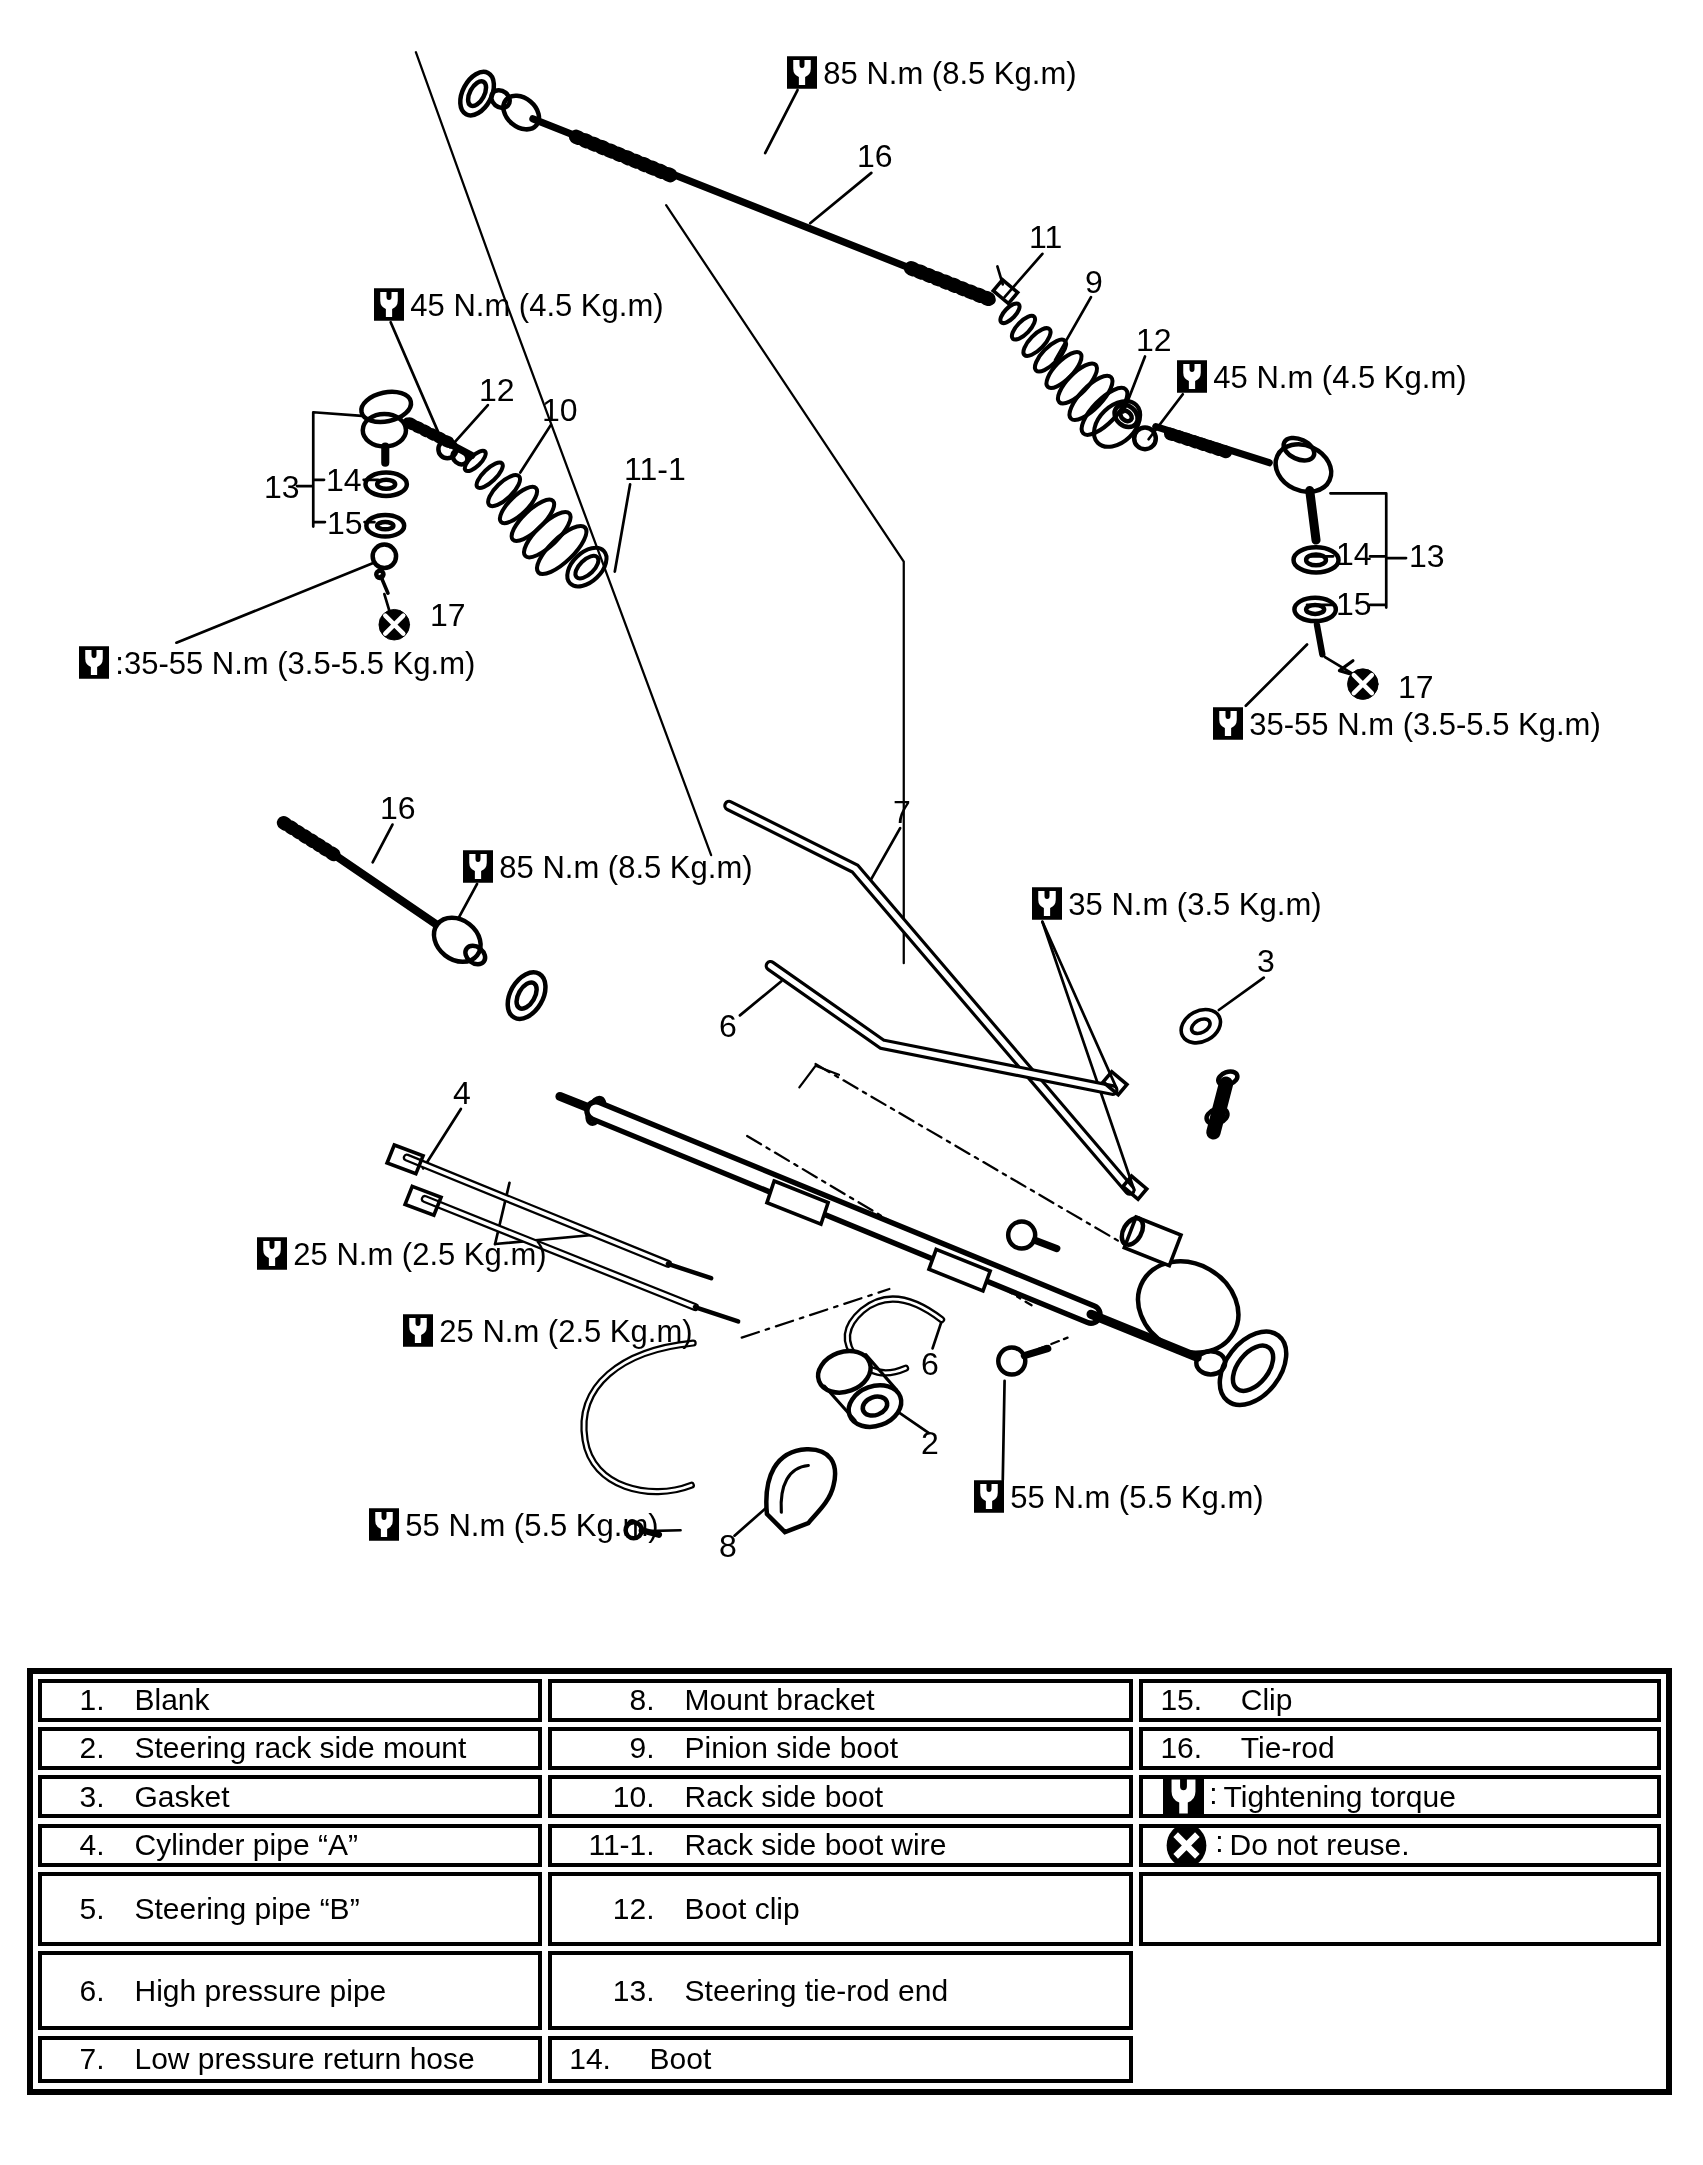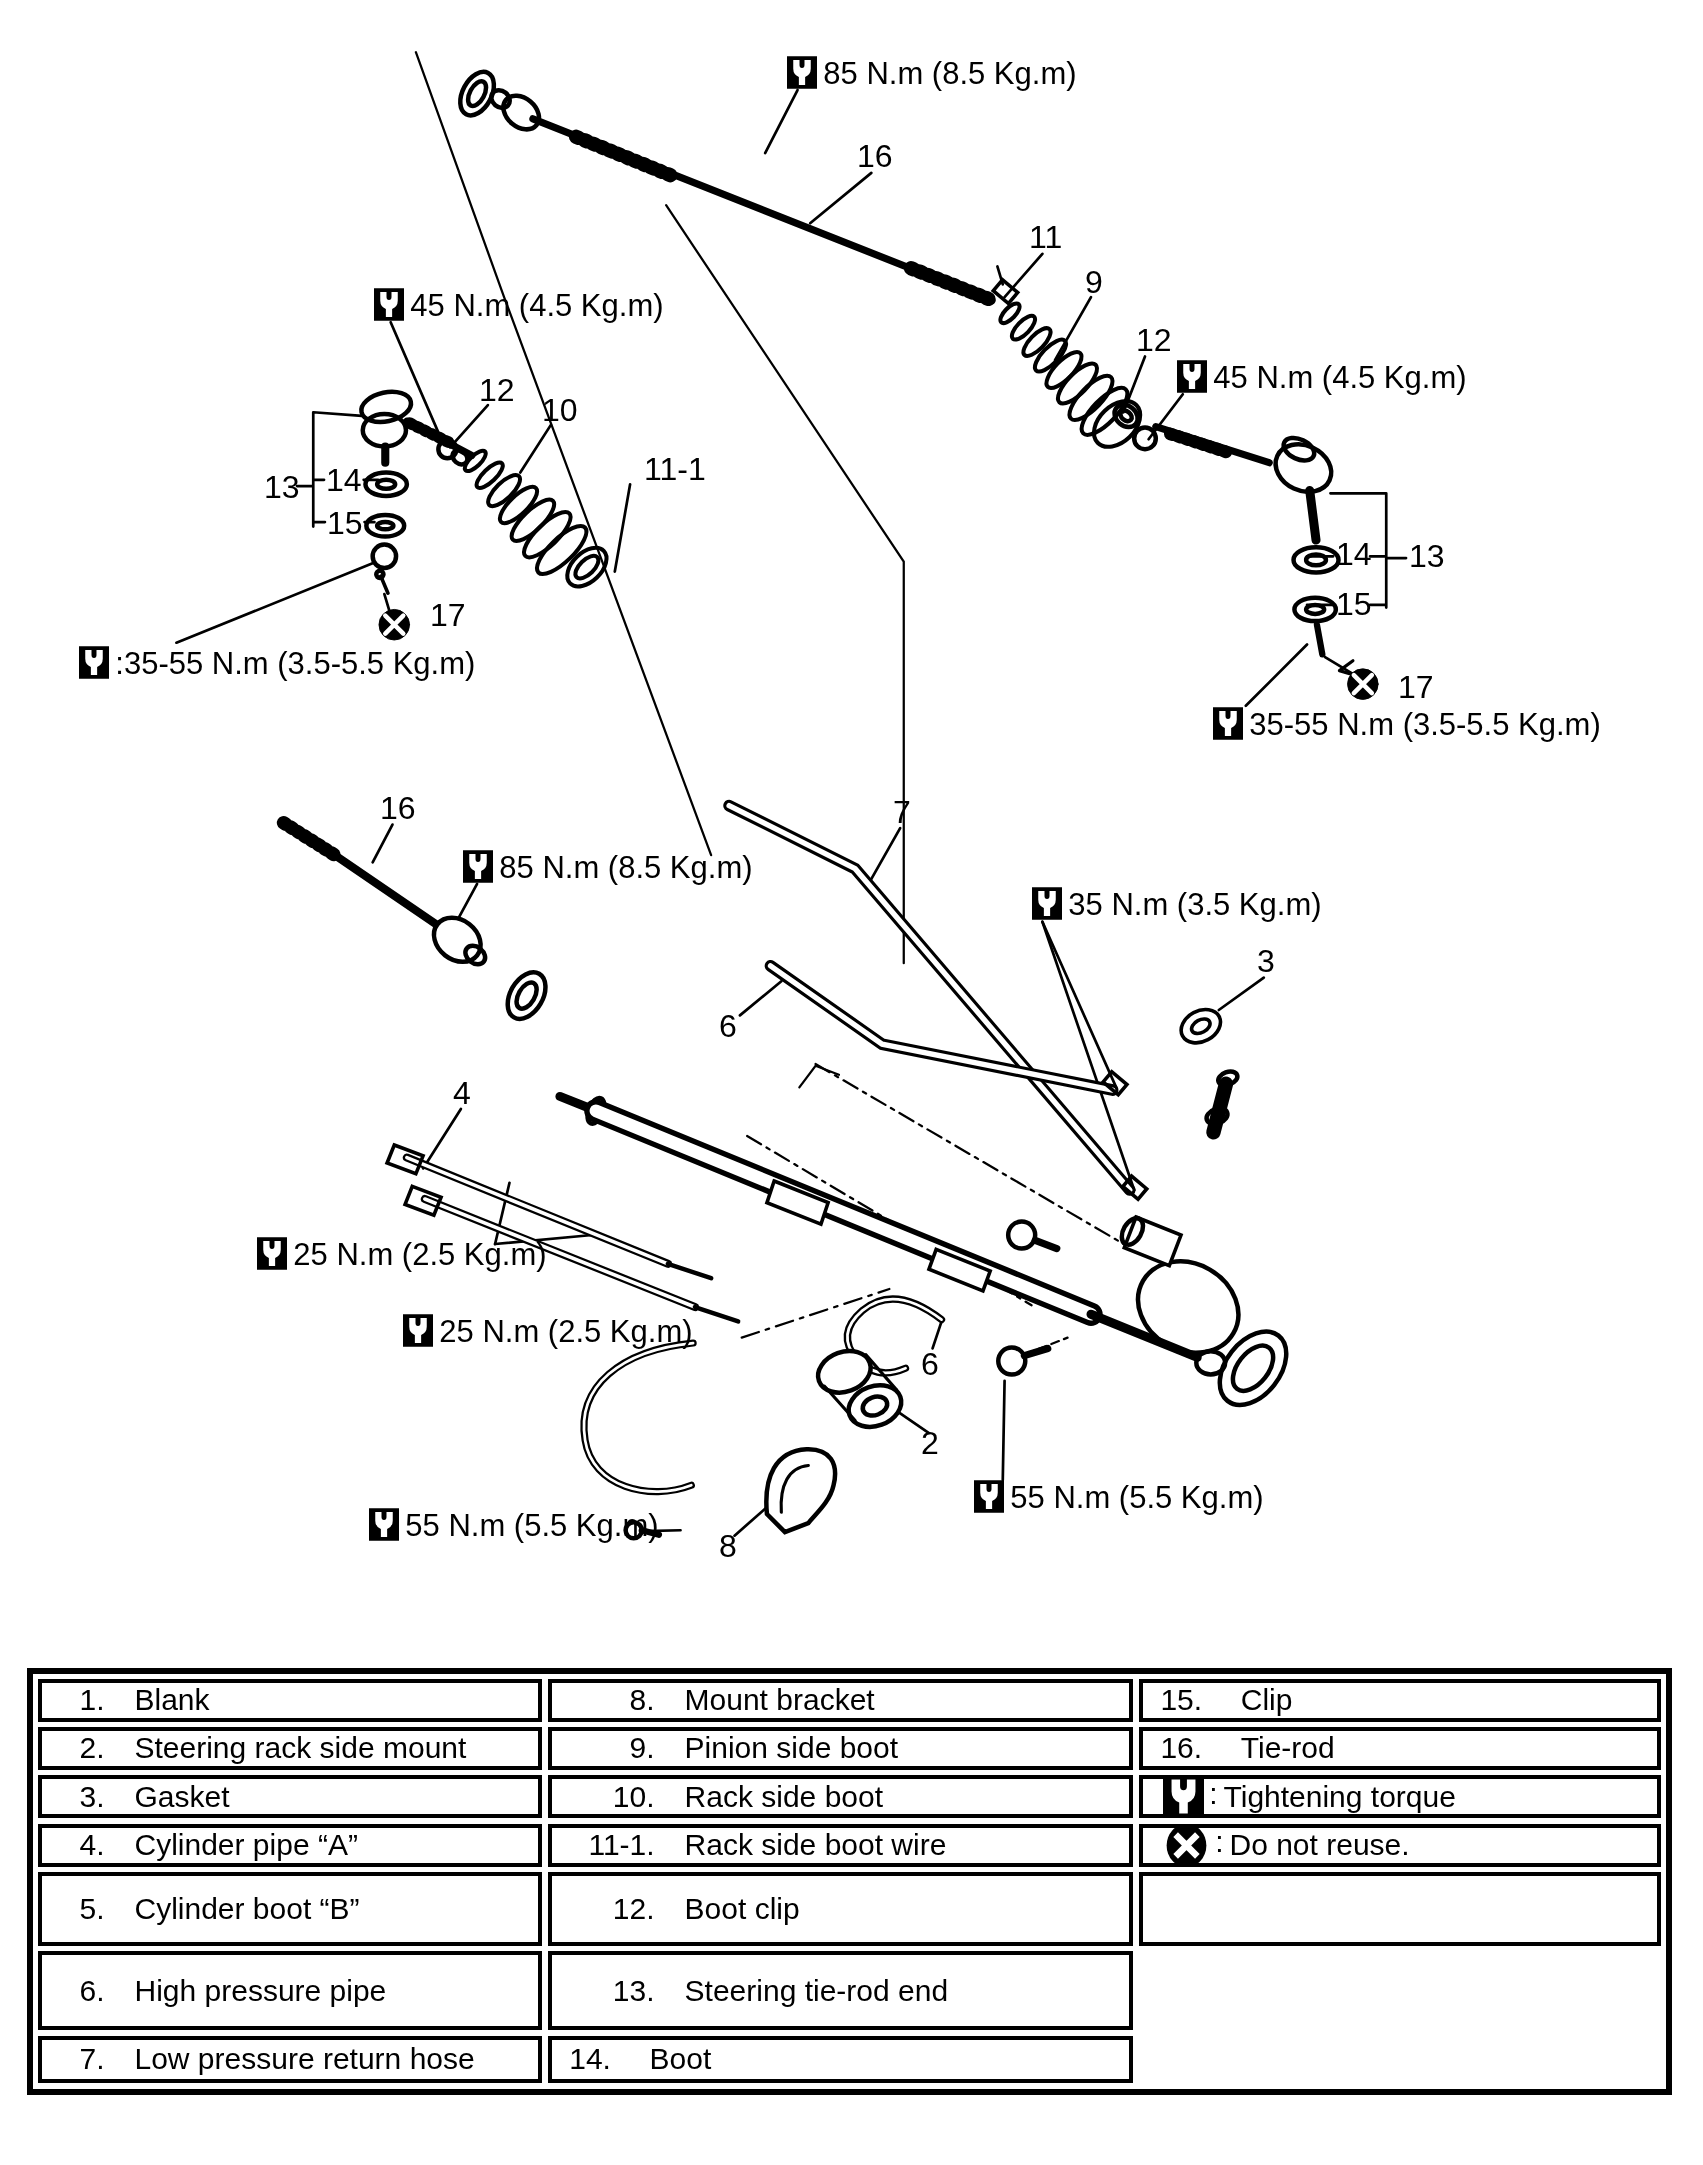--- a/index.html
+++ b/index.html
@@ -236,21 +236,21 @@
     <div class="plabel" style="left:857px;top:140px">16</div>
     <div class="plabel" style="left:1029px;top:221px">11</div>
     <div class="plabel" style="left:1085px;top:266px">9</div>
     <div class="plabel" style="left:1136px;top:324px">12</div>
     <div class="plabel" style="left:1336px;top:538px">14</div>
     <div class="plabel" style="left:1409px;top:540px">13</div>
     <div class="plabel" style="left:1336px;top:588px">15</div>
     <div class="plabel" style="left:1398px;top:671px">17</div>
     <div class="plabel" style="left:479px;top:374px">12</div>
     <div class="plabel" style="left:542px;top:394px">10</div>
-    <div class="plabel" style="left:644px;top:453px">11-1</div>
+    <div class="plabel" style="left:624px;top:453px">11-1</div>
     <div class="plabel" style="left:264px;top:471px">13</div>
     <div class="plabel" style="left:326px;top:464px">14</div>
     <div class="plabel" style="left:327px;top:507px">15</div>
     <div class="plabel" style="left:430px;top:599px">17</div>
     <div class="plabel" style="left:380px;top:792px">16</div>
     <div class="plabel" style="left:893px;top:796px">7</div>
     <div class="plabel" style="left:719px;top:1010px">6</div>
     <div class="plabel" style="left:1257px;top:945px">3</div>
     <div class="plabel" style="left:453px;top:1077px">4</div>
     <div class="plabel" style="left:921px;top:1348px">6</div>
@@ -350,21 +350,21 @@
       <div class="cell c1">
           <span class="num">3.</span>
           <span class="lbl">Gasket</span>
         </div>
       <div class="cell c1">
           <span class="num">4.</span>
           <span class="lbl">Cylinder pipe “A”</span>
         </div>
       <div class="cell c1">
           <span class="num">5.</span>
-          <span class="lbl">Cylinder boot “B”</span>
+          <span class="lbl">Steering pipe “B”</span>
         </div>
       <div class="cell c1">
           <span class="num">6.</span>
           <span class="lbl">High pressure pipe</span>
         </div>
       <div class="cell c1">
           <span class="num">7.</span>
           <span class="lbl">Low pressure return hose</span>
         </div>
 

